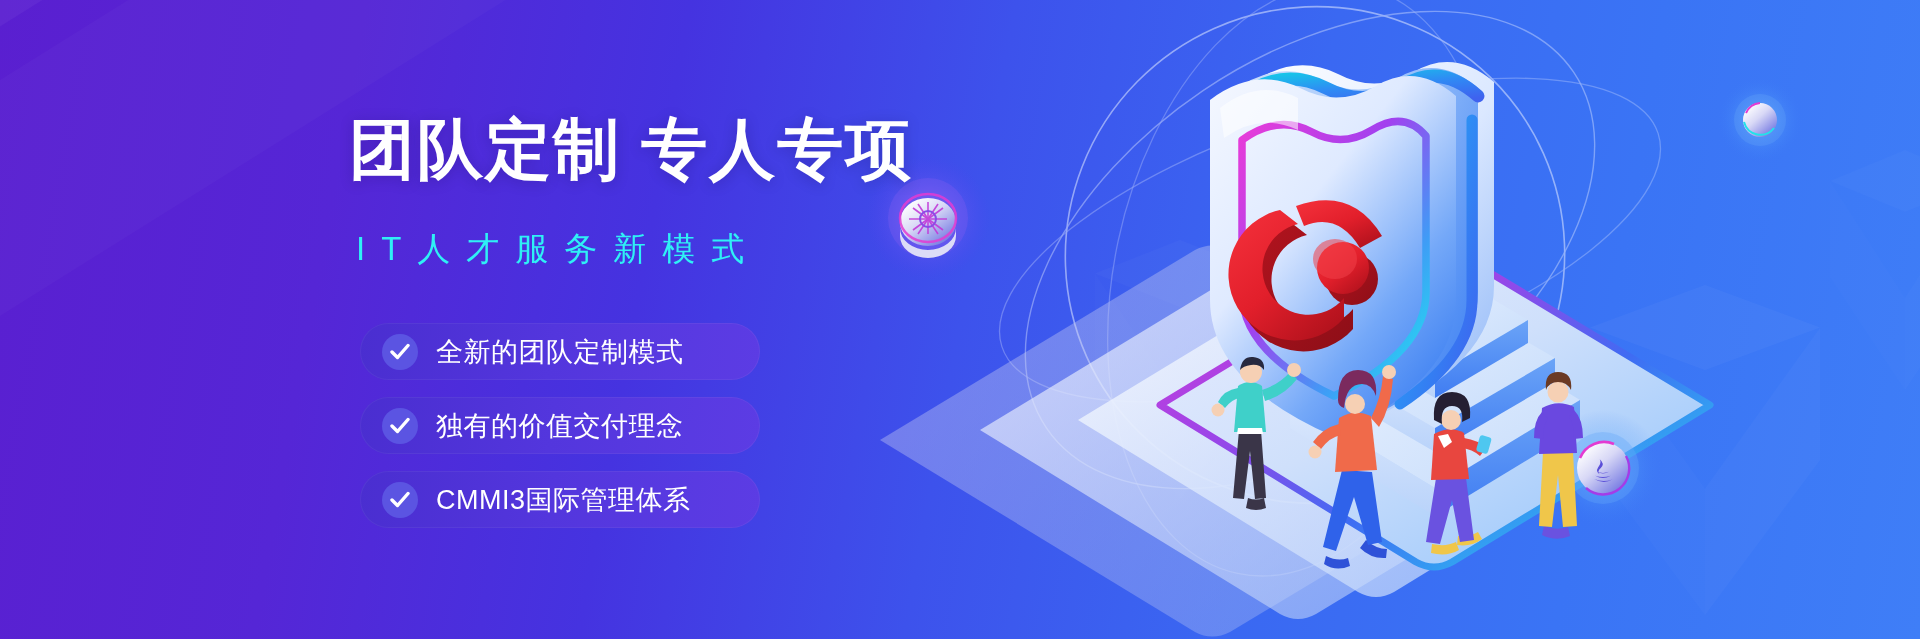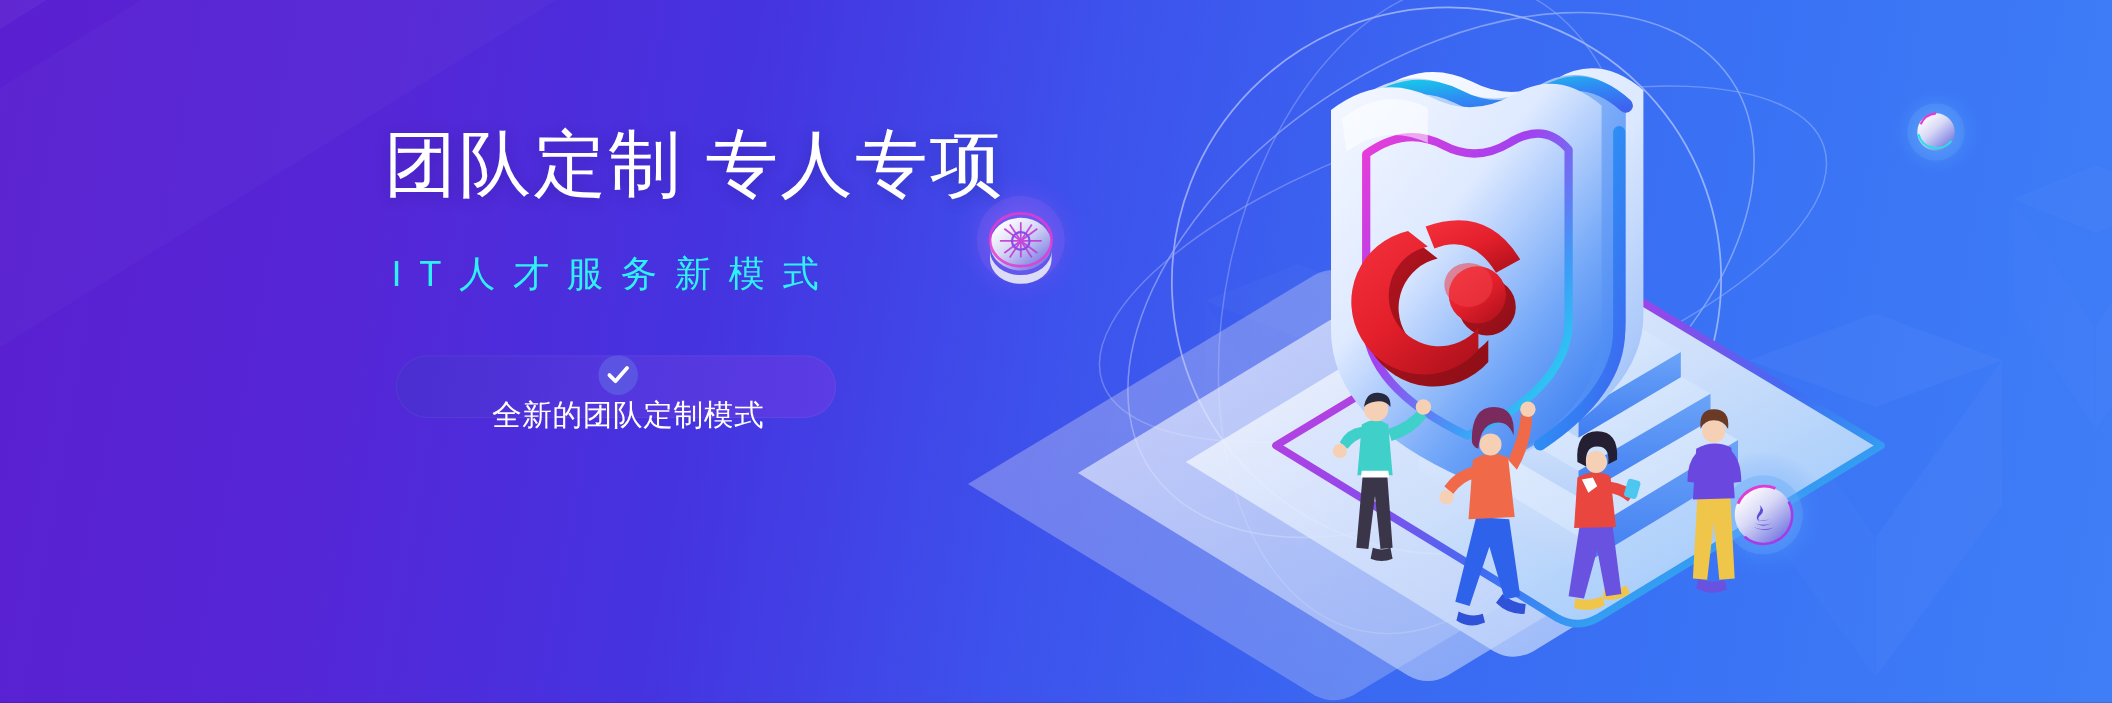--- a/index.html
+++ b/index.html
@@ -39,38 +39,37 @@
                clip-path:polygon(0 56%,100% 0,100% 46%,0 100%); }
   .cube.c1 { left:1590px; top:285px; width:230px; height:330px; }
   .cube.c2 { left:1095px; top:240px; width:170px; height:260px; opacity:.35; }
   .cube.c3 { left:1830px; top:150px; width:150px; height:240px; opacity:.3; }
 
   
   .content { position:absolute; left:0; top:0; width:960px; height:100%; }
 
   .title {
     position:absolute; left:349px; top:116px;
-    font-size:66px; line-height:1; font-weight:normal; color:#ffffff;
+    font-size:66px; line-height:1; font-weight:bold; color:#ffffff;
     letter-spacing:2px; white-space:nowrap;
     text-shadow:0 2px 14px rgba(20,0,70,.22);
   }
   .subtitle {
     position:absolute; left:356px; top:222px;
     font-size:33px; line-height:1; color:#2ff0f5;
     letter-spacing:16px; white-space:nowrap; font-weight:400;margin-top:10px;
   }
 
   .pills { position:absolute; left:360px; top:323px; }
   .pill {
     display:flex; align-items:center;
     width:400px; height:57px; border-radius:29px;
     background:linear-gradient(97deg,#4a2ed0 0%,#5336dd 48%,#5c3ce4 100%);
     margin-bottom:17px; padding-left:22px;
     box-shadow:inset 0 0 0 1px rgba(255,255,255,.05);
-    flex-direction:column;
   }
   .pill .check {
     flex:0 0 auto; width:36px; height:36px; border-radius:50%;
     background:#5b54e2; position:relative; margin-right:18px;
   }
   .pill .check svg { position:absolute; left:8px; top:9px; }
   .pill .ptext {
     font-size:27px; color:#ffffff; letter-spacing:.5px; white-space:nowrap;
   }
 
@@ -359,17 +358,33 @@
 
       <div class="pill">
         <span class="check">
           <svg width="20" height="18" viewBox="0 0 20 18">
             <path d="M2 9 L7.5 14.5 L18 2.5" fill="none" stroke="#ffffff" stroke-width="3.4" stroke-linecap="round" stroke-linejoin="round"></path>
           </svg>
         </span>
         <span class="ptext">全新的团队定制模式</span>
       </div>
 
-
+      <div class="pill">
+        <span class="check">
+          <svg width="20" height="18" viewBox="0 0 20 18">
+            <path d="M2 9 L7.5 14.5 L18 2.5" fill="none" stroke="#ffffff" stroke-width="3.4" stroke-linecap="round" stroke-linejoin="round"></path>
+          </svg>
+        </span>
+        <span class="ptext">独有的价值交付理念</span>
+      </div>
+
+      <div class="pill">
+        <span class="check">
+          <svg width="20" height="18" viewBox="0 0 20 18">
+            <path d="M2 9 L7.5 14.5 L18 2.5" fill="none" stroke="#ffffff" stroke-width="3.4" stroke-linecap="round" stroke-linejoin="round"></path>
+          </svg>
+        </span>
+        <span class="ptext">CMMI3国际管理体系</span>
+      </div>
 
     </div>
   </div>
 </div>
 
 </body></html>

